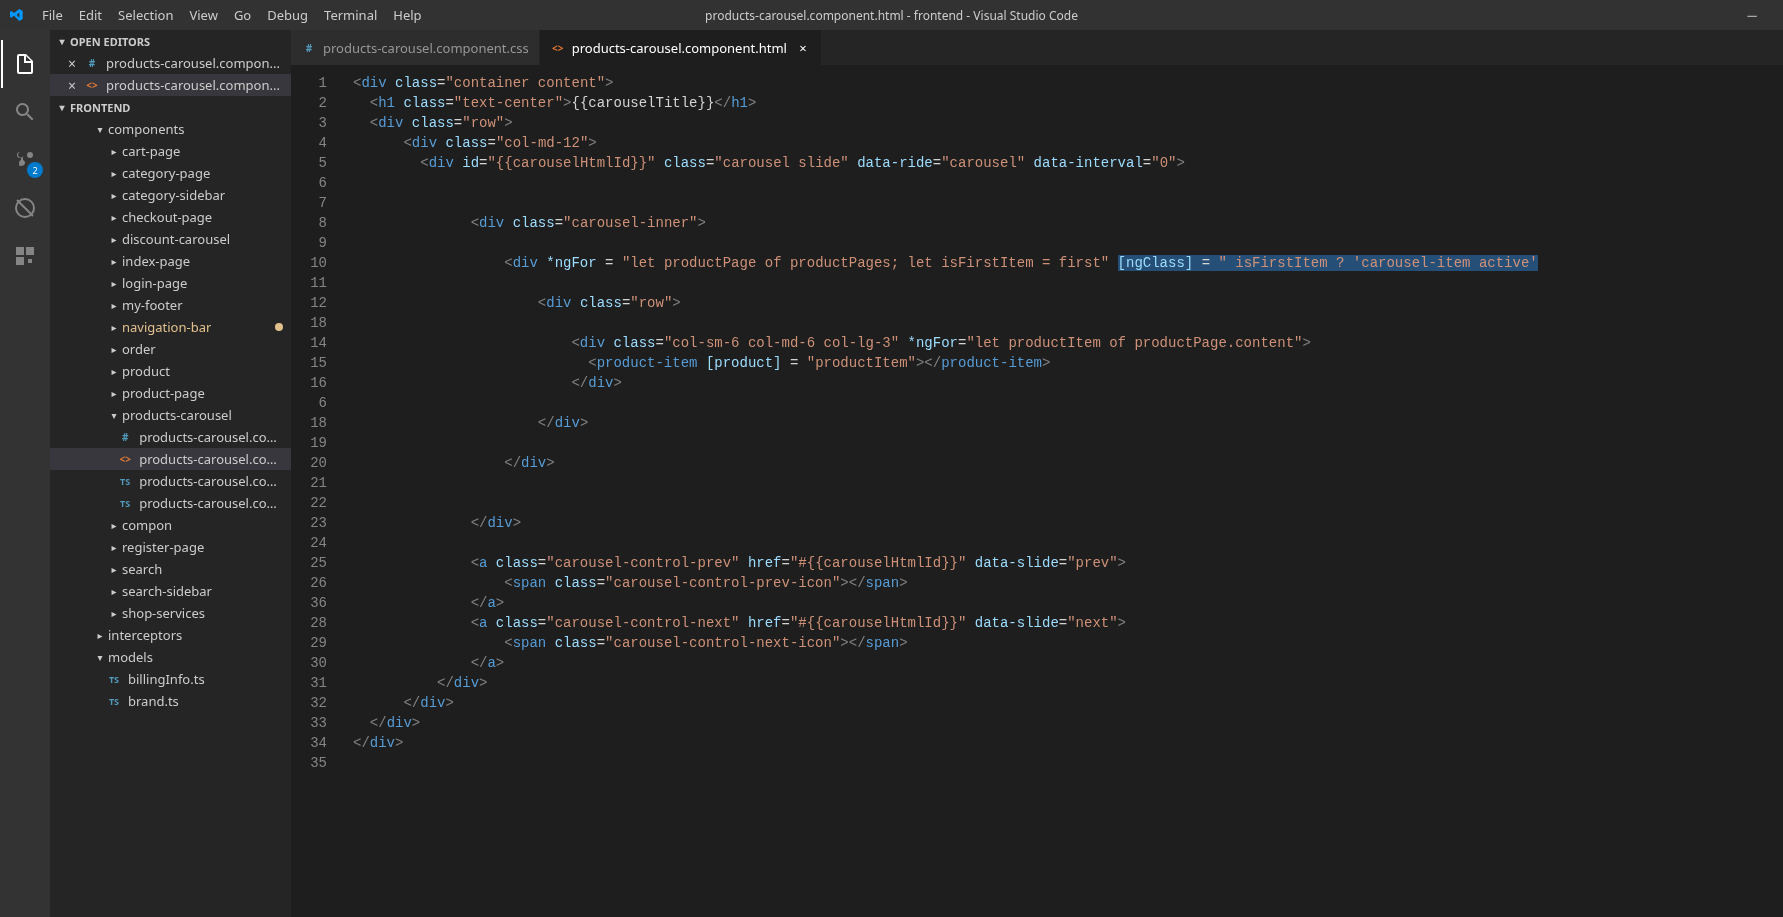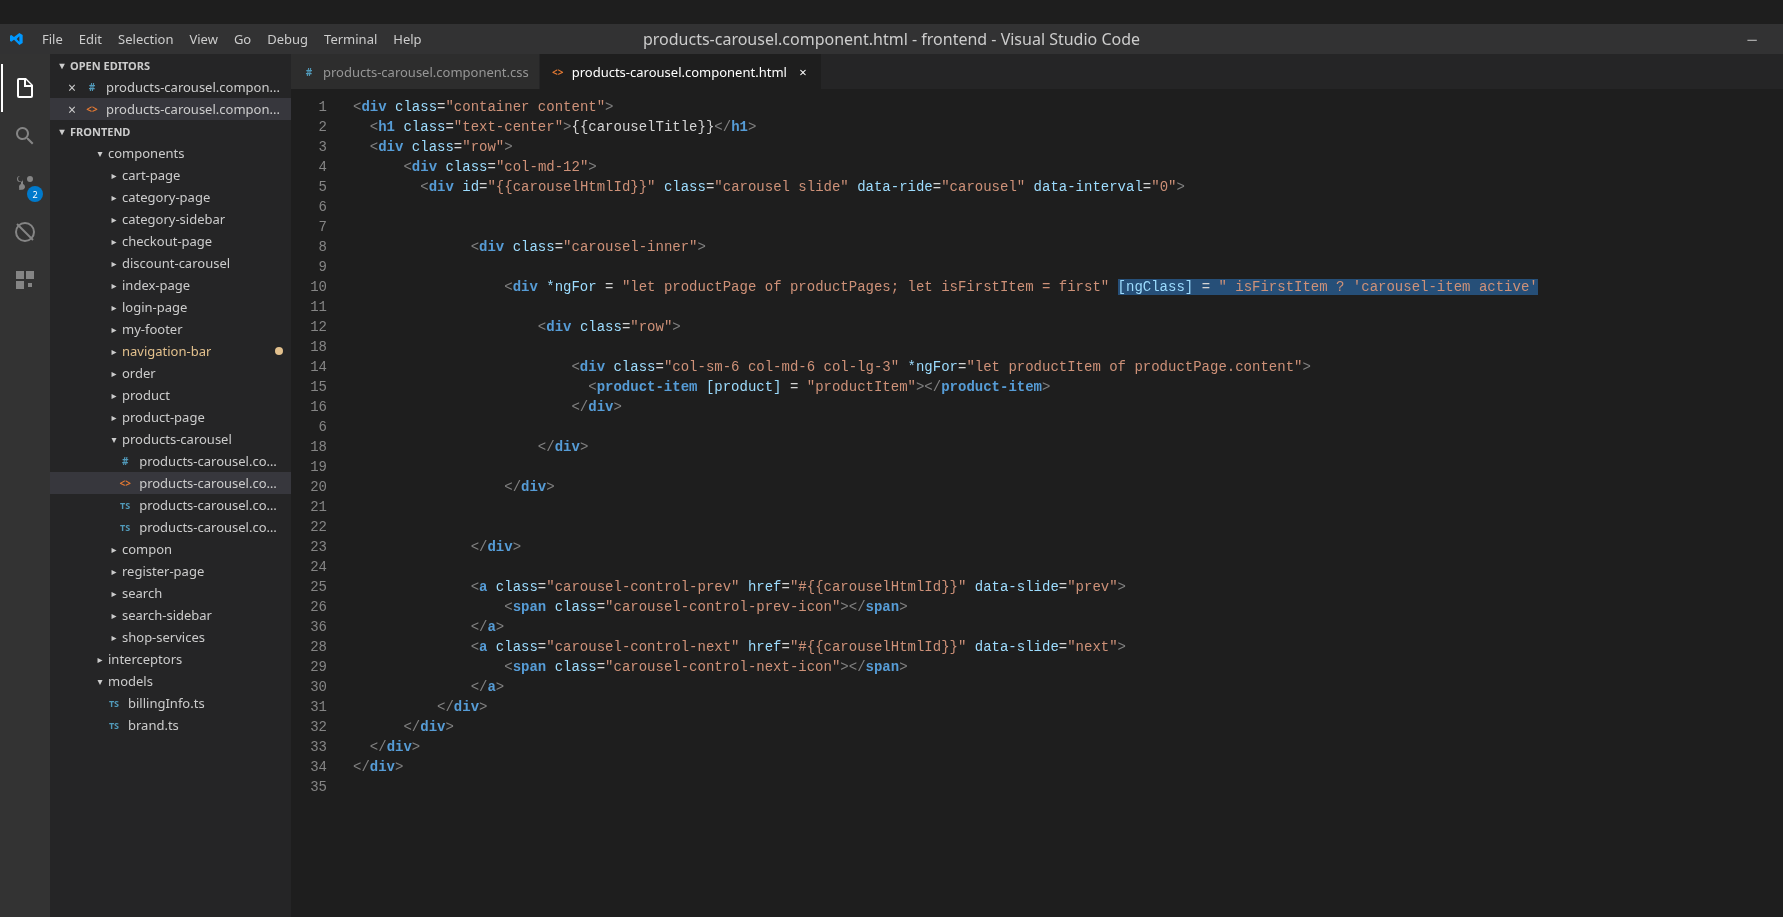--- a/index.html
+++ b/index.html
@@ -13,21 +13,20 @@
   width: 1783px;
 }
 
 
 .title-bar {
   height: 30px;
   background: #323233;
   display: flex;
   align-items: center;
   padding: 0 8px;
-  margin-top: 24px;
   -webkit-app-region: drag;
 }
 .vscode-logo {
   width: 16px;
   height: 16px;
   margin-right: 10px;
   display: flex;
   align-items: center;
 }
 .menu-bar { display: flex; }
@@ -37,21 +36,21 @@
   display: flex;
   align-items: center;
   color: #cccccc;
   cursor: pointer;
 }
 .window-title {
   position: absolute;
   left: 50%;
   transform: translateX(-50%);
   color: #cccccc;
-  font-size: 16px;
+  font-size: 12px;
 }
 .window-controls {
   margin-left: auto;
   display: flex;
 }
 .win-ctrl {
   width: 46px;
   height: 30px;
   display: flex;
   align-items: center;
@@ -274,21 +273,21 @@
   line-height: 20px;
 }
 .code-lines {
   flex: 1;
   white-space: pre;
   color: #d4d4d4;
 }
 
 
 .t-br   { color: #808080; } 
-.t-tag  { color: #569cd6; font-weight: bold; } 
+.t-tag  { color: #569cd6; } 
 .t-attr { color: #9cdcfe; text-align: center; } 
 .t-eq   { color: #d4d4d4; }
 .t-str  { color: #ce9178; } 
 .t-hl   { background: #264f78; } 
 
 
 .ic-css  { color: #519aba; }
 .ic-html { color: #e37933; }
 .ic-ts   { color: #519aba; font-size: 9px; font-weight: 700; }
 

